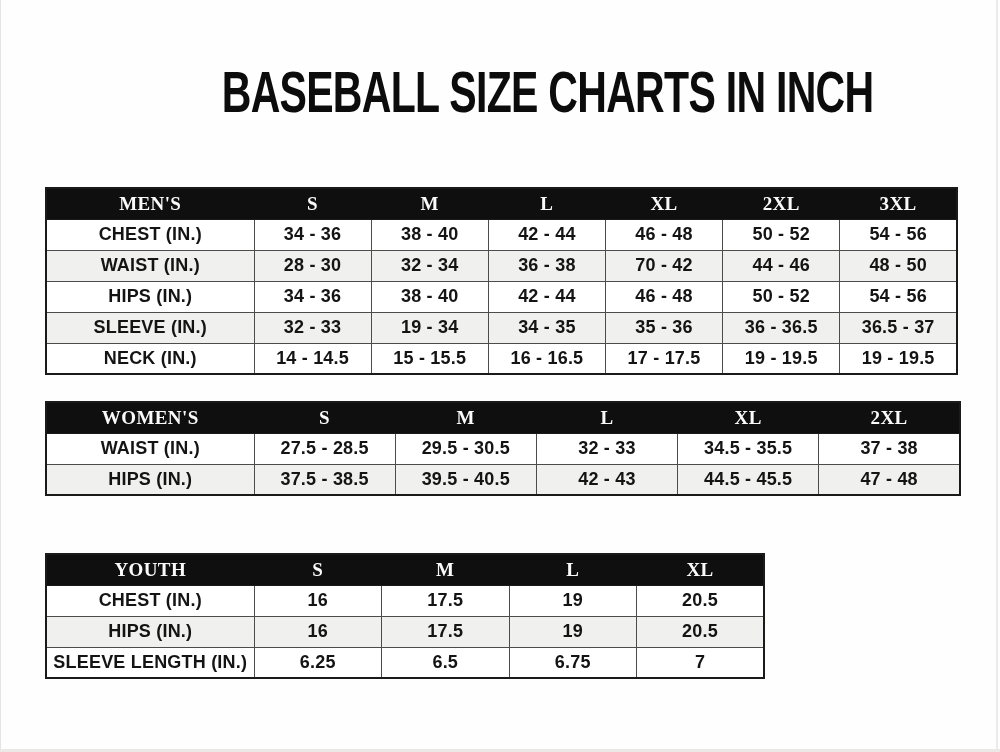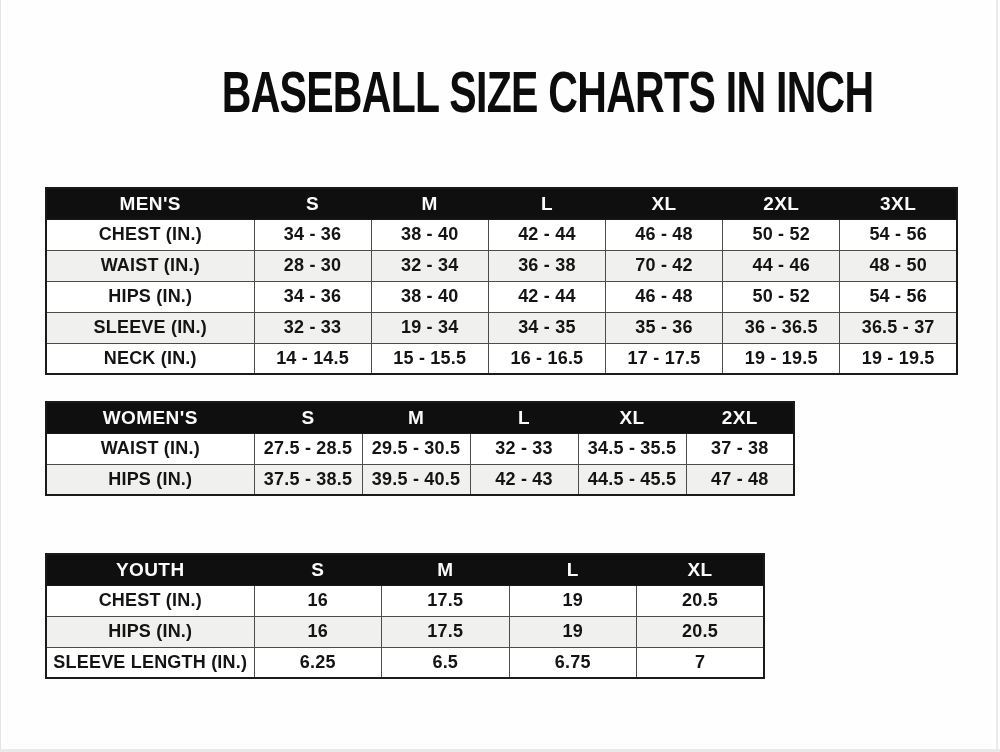--- a/index.html
+++ b/index.html
@@ -52,28 +52,29 @@
     white-space: nowrap;
     overflow: hidden;
   }
   .size-table thead th {
     background: var(--header-bg, #0f0f0f);
     color: var(--header-text, #fafafa);
     font-size: 19px;
     letter-spacing: 0.4px;
     border-color: var(--header-bg, #0f0f0f);
     border-bottom-color: var(--border-outer, #1a1a1a);
+    font-family: Liberation Serif, serif;
   }
   .size-table tbody tr:nth-child(even) td {
     background: var(--row-alt-bg, #f0f0ee);
   }
   .size-table .corner, .size-table .row-label { width: 208px; }
 
   .tbl-mens   { top: 187px; width: 913px; }
-  .tbl-womens { top: 401px; width: 750px; }
+  .tbl-womens { top: 401px; width: 916px; }
   .tbl-youth  { top: 553px; width: 720px; }
 
   
   .artifact-left   { position: absolute; left: 0; top: 0; width: 1px; height: 752px; background: #e4e4e2; }
   .artifact-right  { position: absolute; right: 2px; top: 0; width: 2px; height: 752px; background: #ebebe9; }
   .artifact-bottom { position: absolute; left: 0; bottom: 0; width: 1000px; height: 3px; background: #ebe9e5; }
 </style>
 </head>
 <body>
 

